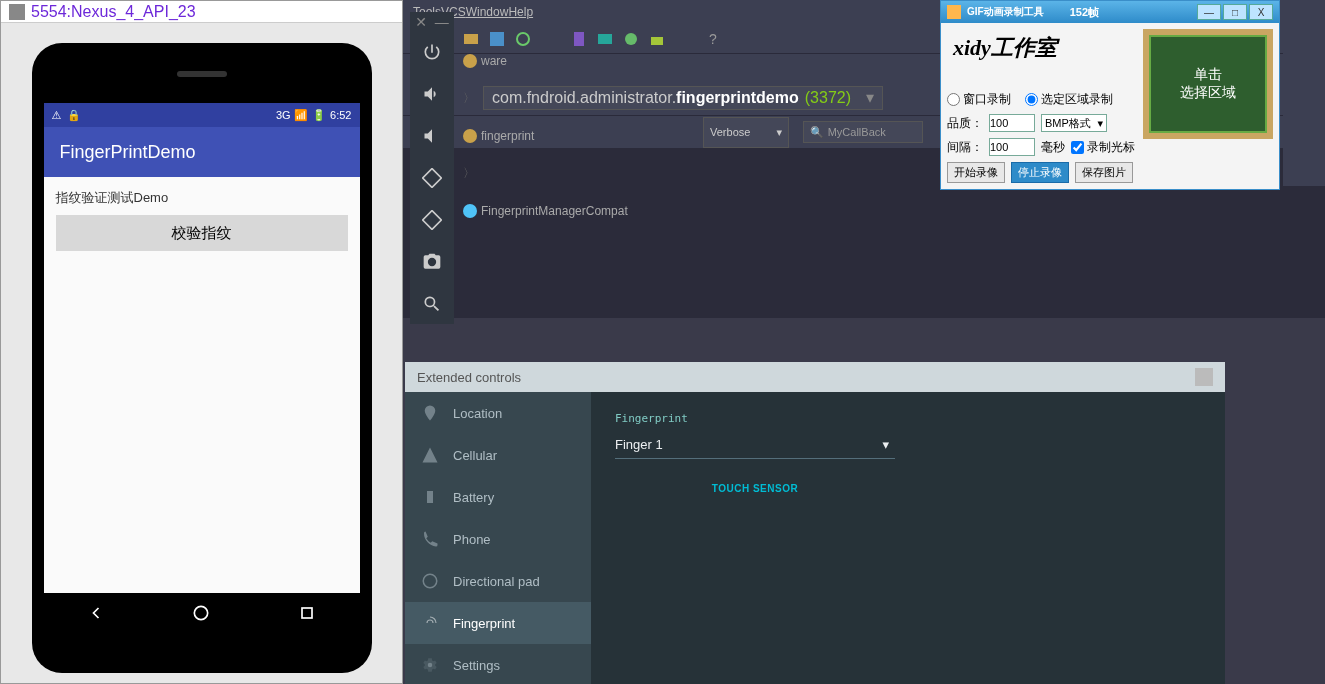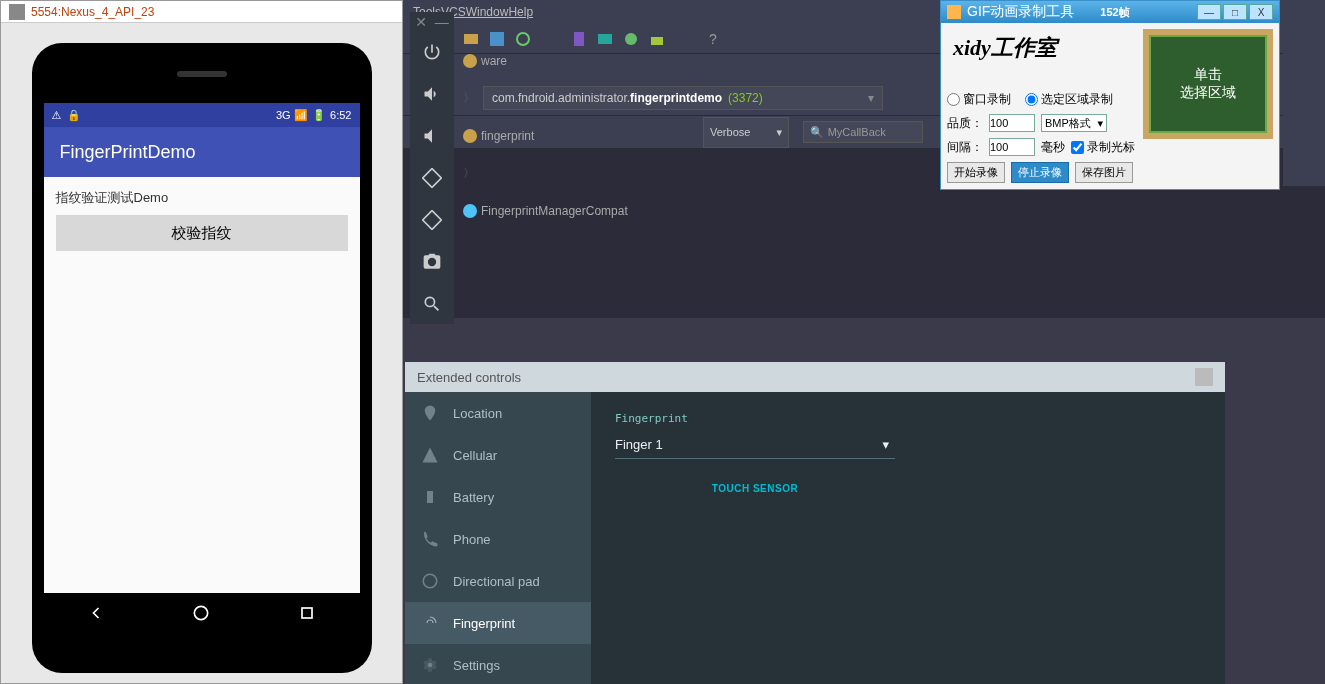--- a/index.html
+++ b/index.html
@@ -1,20 +1,20 @@
 <!DOCTYPE html>
 <html><head>
 <meta charset="utf-8">
 <style>
 * { margin: 0; padding: 0; box-sizing: border-box; font-family: Arial, sans-serif; }
 body { width: 1325px; height: 684px; background: #2b2b3a; overflow: hidden; position: relative; }
 
 
 .emu-window { position: absolute; left: 0; top: 0; width: 403px; height: 684px; background: #f0f0f0; border: 1px solid #999; }
-.emu-title { height: 22px; background: #fff; border-bottom: 1px solid #ccc; padding: 3px 8px; font-size: 12px; color: #c2410c; display: flex; align-items: center; }
+.emu-title { height: 22px; background: #fff; border-bottom: 1px solid #ccc; padding: 3px 8px; font-size: 16px; color: #6d28d9; display: flex; align-items: center; }
 .emu-title .icon-area { width: 16px; height: 16px; background: #888; margin-right: 6px; }
 .emu-body { position: relative; height: calc(100% - 22px); background: #e8e8e8; display: flex; justify-content: center; align-items: flex-start; padding-top: 20px; }
 
 
 .phone { width: 340px; height: 630px; background: #000; border-radius: 30px; padding: 60px 12px 40px 12px; position: relative; }
 .phone-speaker { position: absolute; top: 28px; left: 50%; transform: translateX(-50%); width: 50px; height: 6px; background: #333; border-radius: 3px; }
 .phone-screen { width: 100%; height: 100%; background: #fafafa; position: relative; overflow: hidden; }
 .status-bar { height: 24px; background: #3040a0; display: flex; align-items: center; padding: 0 8px; color: #fff; font-size: 11px; }
 .status-left { display: flex; gap: 6px; }
 .status-right { margin-left: auto; display: flex; gap: 4px; align-items: center; }
@@ -36,21 +36,21 @@
 .ide-menu { height: 24px; background: #3c3f52; display: flex; align-items: center; padding: 0 10px; color: #bbb; font-size: 12px; text-decoration: underline; }
 .ide-menu span { text-decoration: underline; text-decoration-color: transparent; }
 .ide-menu span:first-letter { text-decoration: underline; }
 .ide-toolbar { height: 30px; background: #3c3f52; display: flex; align-items: center; padding: 0 60px; gap: 10px; border-bottom: 1px solid #2a2a3a; }
 .ide-tb-icon { width: 16px; height: 16px; }
 .ide-breadcrumb { height: 26px; background: #3c3f52; display: flex; align-items: flex-start; padding: 0 60px; gap: 22px; color: #aaa; font-size: 12px; flex-direction: column; }
 .bc-item { display: flex; align-items: center; gap: 4px; }
 .bc-sep { color: #666; }
 .bc-icon { width: 14px; height: 14px; border-radius: 50%; display: inline-block; }
 .ide-run-row { height: 36px; background: #3c3f52; display: flex; align-items: center; padding: 0 60px 0 80px; gap: 10px; border-bottom: 1px solid #2a2a3a; }
-.run-select { flex: 0 0 400px; height: 24px; background: #444758; border: 1px solid #555; color: #ccc; font-size: 12px; padding: 0 8px; display: flex; align-items: center; }
+.run-select { flex: 0 0 400px; height: 24px; background: #444758; border: 1px solid #555; color: #ccc; font-size: 16px; padding: 0 8px; display: flex; align-items: center; }
 .run-select .bold { color: #fff; font-weight: bold; }
 .run-select .dim { color: #84cc16; margin-left: 6px; }
 .ide-filter-row { height: 32px; background: #3c3f52; display: flex; align-items: center; padding: 0 300px 0 300px; gap: 14px; }
 .verbose-select { width: 86px; height: 31px; background: #444758; border: 1px solid #555; color: #ccc; font-size: 11px; display: flex; align-items: center; padding: 0 6px; justify-content: space-between; }
 .search-box { width: 120px; height: 22px; background: #444758; border: 1px solid #555; color: #999; font-size: 11px; display: flex; align-items: center; padding: 0 6px; }
 .ide-editor { background: #2b2b3a; height: 170px; }
 
 
 .ext-panel { position: absolute; left: 405px; top: 362px; width: 820px; background: #37474f; }
 .ext-title { height: 30px; background: #cfd8dc; color: #555; font-size: 13px; display: flex; align-items: center; padding: 0 12px; }
@@ -62,21 +62,21 @@
 .ext-item .eicon { width: 18px; height: 18px; opacity: 0.5; }
 .ext-content { flex: 1; background: #263238; padding: 20px 24px; }
 .fp-label { color: #80cbc4; font-size: 11px; font-family: monospace; margin-bottom: 6px; }
 .fp-select { width: 280px; height: 28px; border-bottom: 1px solid #546e7a; color: #eceff1; font-size: 13px; display: flex; align-items: center; justify-content: space-between; padding-right: 6px; }
 .touch-btn { margin-top: 24px; text-align: center; width: 280px; color: #00bcd4; font-size: 10px; font-weight: bold; letter-spacing: 0.5px; cursor: pointer; }
 
 
 .gif-window { position: absolute; right: 45px; top: 0; width: 340px; background: #f4f4f4; border: 1px solid #3a8ec9; }
 .gif-title { height: 22px; background: linear-gradient(#5bb4e8,#2e8bc9); display: flex; align-items: center; padding: 0 6px; gap: 6px; }
 .gif-title-icon { width: 14px; height: 14px; background: #ffb74d; }
-.gif-title-text { color: #fff; font-size: 14px; font-weight: normal; }
+.gif-title-text { color: #fff; font-size: 10px; font-weight: bold; }
 .gif-title-frames { color: #fff; font-size: 11px; margin-left: 20px; font-weight: bold; }
 .gif-win-btns { margin-left: auto; display: flex; gap: 2px; }
 .gif-win-btn { width: 24px; height: 16px; background: #bde4ff; border: 1px solid #5a9; font-size: 10px; display: flex; align-items: center; justify-content: center; color: #333; }
 .gif-body { display: flex; padding: 6px; gap: 8px; }
 .gif-left { flex: 1; }
 .gif-logo { font-family: cursive; font-size: 22px; font-weight: bold; font-style: italic; color: #000; padding: 4px 0 8px 6px; }
 .gif-row { display: flex; align-items: center; gap: 6px; font-size: 12px; margin-bottom: 6px; }
 .gif-radio { display: flex; align-items: center; gap: 3px; margin-top: 20px; }
 .gif-radio input { margin: 0; }
 .gif-input { width: 46px; height: 18px; border: 1px solid #7a9; text-align: left; font-size: 11px; }

